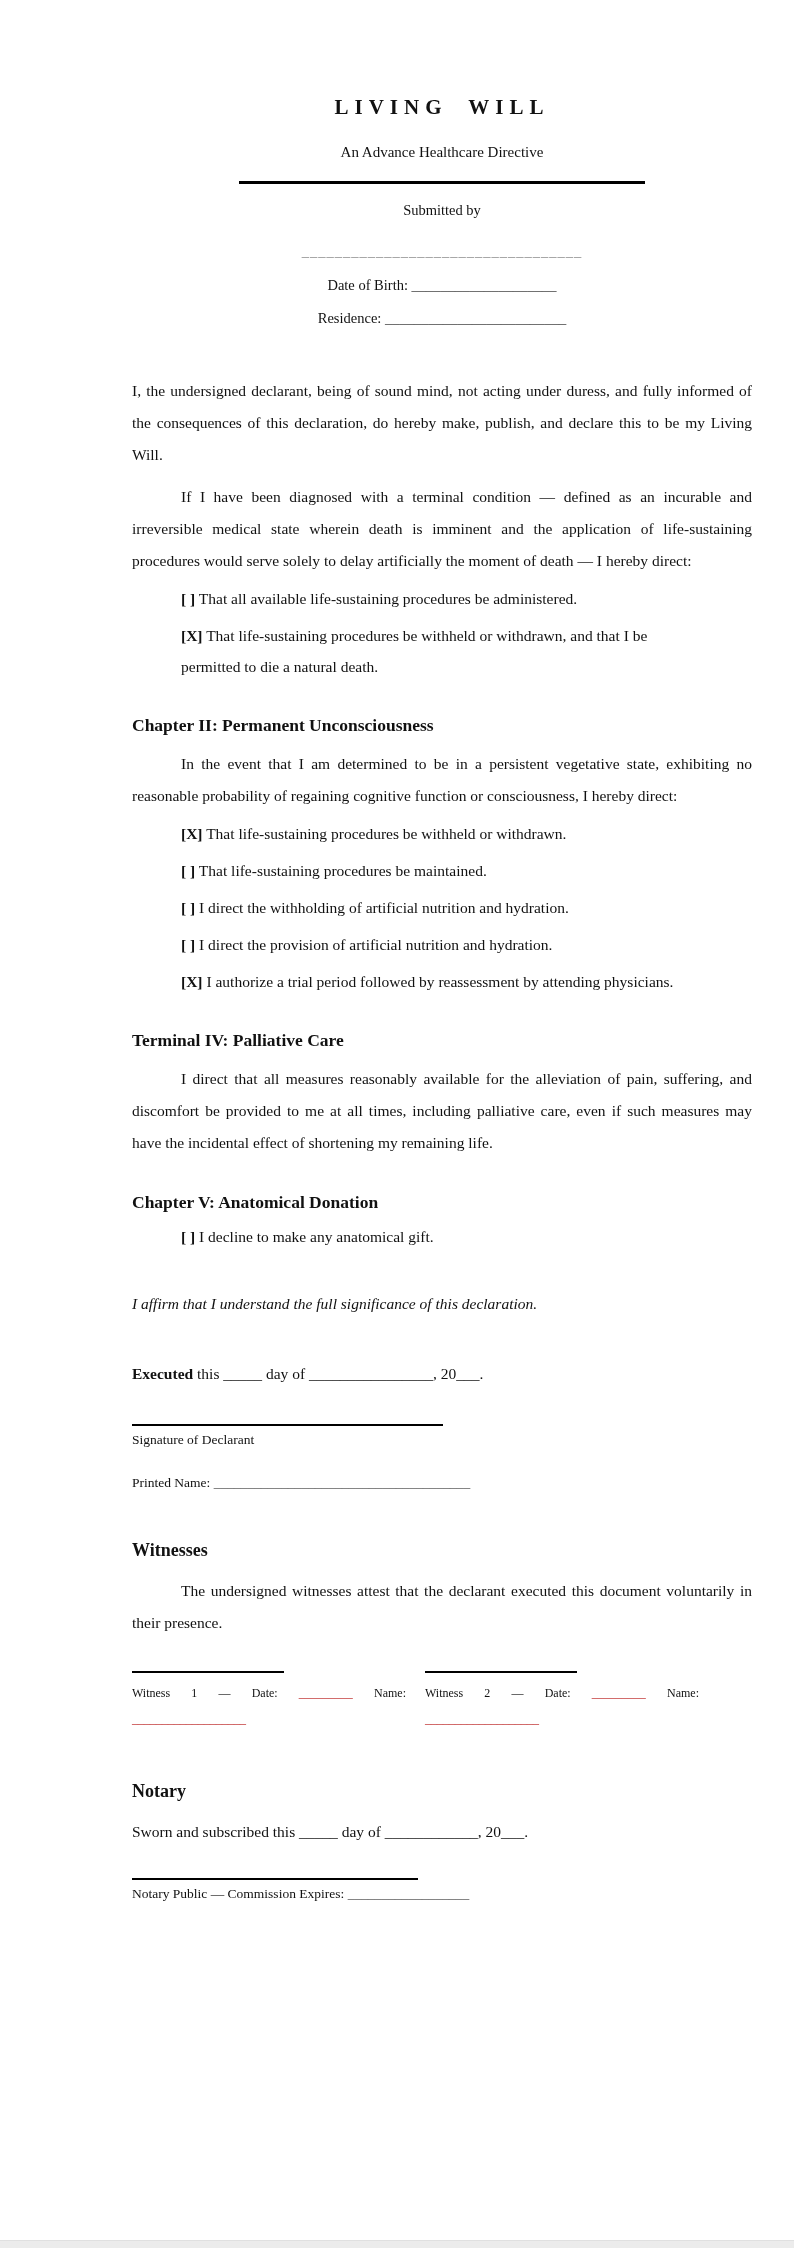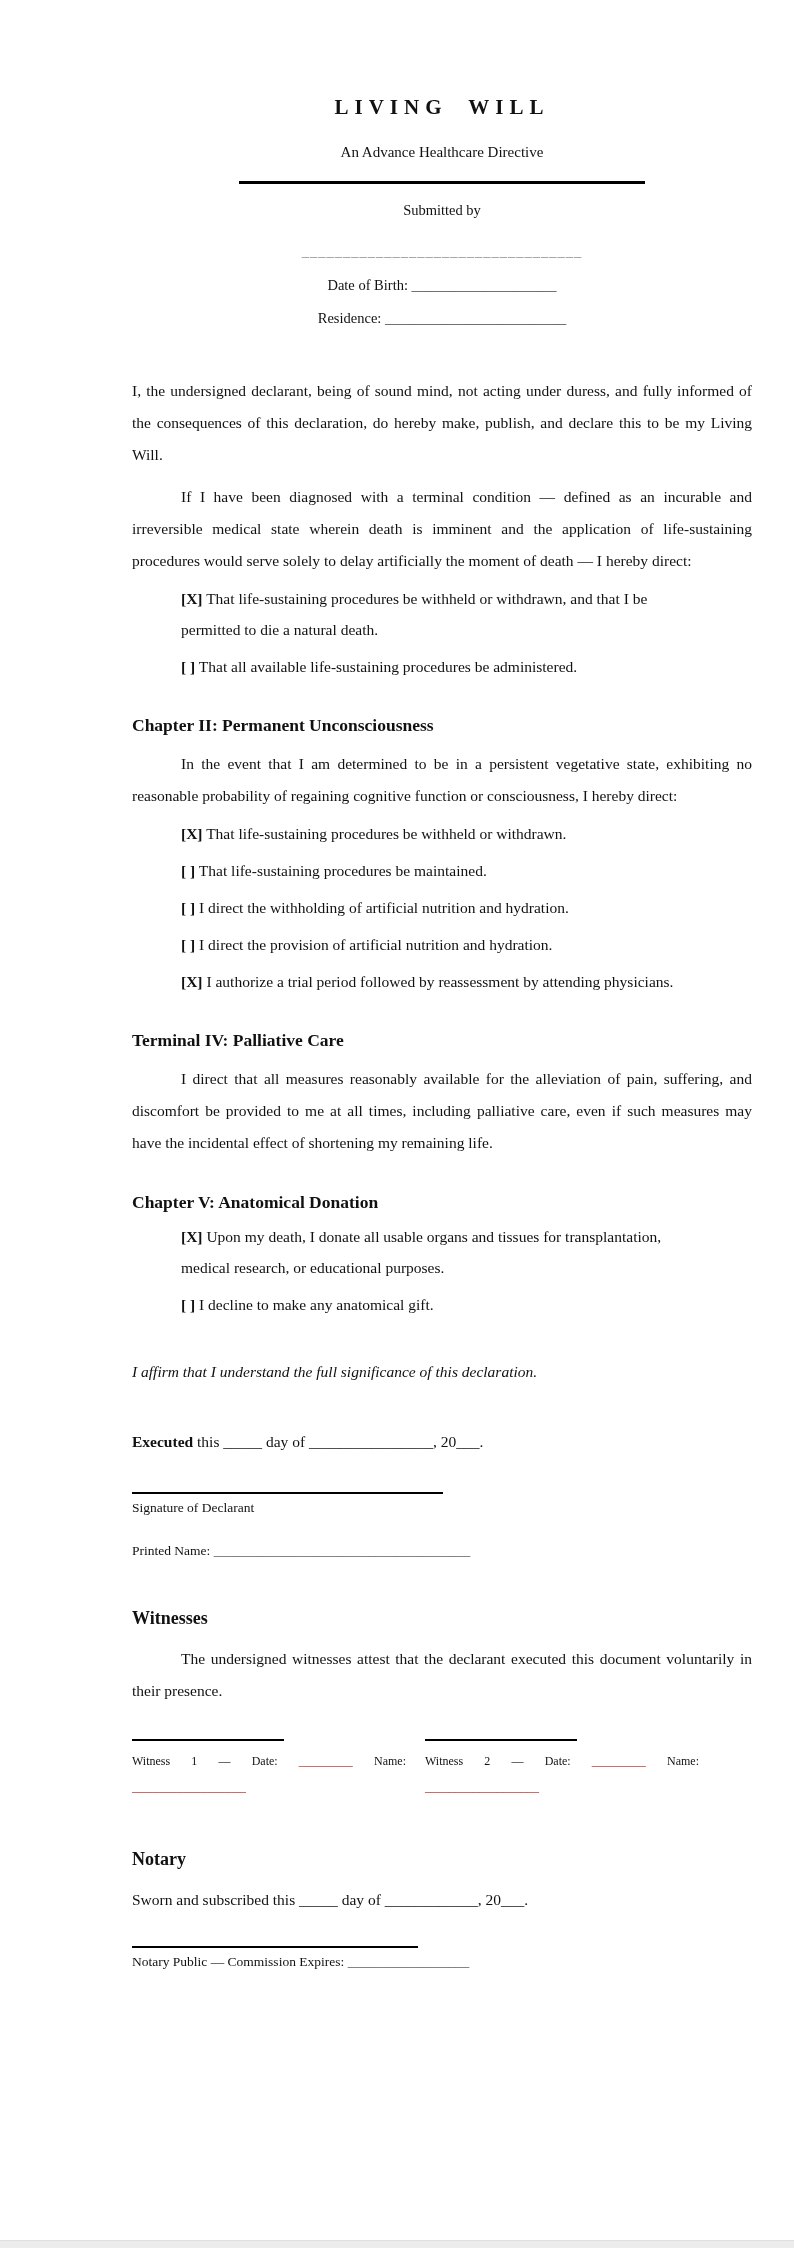--- a/index.html
+++ b/index.html
@@ -131,22 +131,22 @@
       <span class="blank">_________________________</span>
     </div>
   </header>
 
   <p class="para intro">I, the undersigned declarant, being of sound mind, not acting under duress, and fully informed of the consequences of this declaration, do hereby make, publish, and declare this to be my Living Will.</p>
 
   <div id="chapters-root">
     <section class="chapter">
       <p class="para indent">If I have been diagnosed with a terminal condition — defined as an incurable and irreversible medical state wherein death is imminent and the application of life-sustaining procedures would serve solely to delay artificially the moment of death — I hereby direct:</p>
       <div class="options">
+          <p class="option"><span class="mark">[ ]</span> <span>That all available life-sustaining procedures be administered.</span></p>
           <p class="option"><span class="mark">[X]</span> <span>That life-sustaining procedures be withheld or withdrawn, and that I be permitted to die a natural death.</span></p>
-          <p class="option"><span class="mark">[ ]</span> <span>That all available life-sustaining procedures be administered.</span></p>
         </div>
     </section>
 
     <section class="chapter">
       <h2 class="chapter-heading">Chapter II: Permanent Unconsciousness</h2>
       <p class="para indent">In the event that I am determined to be in a persistent vegetative state, exhibiting no reasonable probability of regaining cognitive function or consciousness, I hereby direct:</p>
       <div class="options">
           <p class="option"><span class="mark">[X]</span> <span>That life-sustaining procedures be withheld or withdrawn.</span></p>
           <p class="option"><span class="mark">[ ]</span> <span>That life-sustaining procedures be maintained.</span></p>
         </div>
@@ -164,21 +164,20 @@
     <section class="chapter">
       <h2 class="chapter-heading">Terminal IV: Palliative Care</h2>
       <p class="para indent">I direct that all measures reasonably available for the alleviation of pain, suffering, and discomfort be provided to me at all times, including palliative care, even if such measures may have the incidental effect of shortening my remaining life.</p>
 
     </section>
 
     <section class="chapter">
       <h2 class="chapter-heading">Chapter V: Anatomical Donation</h2>
 
       <div class="options">
-          <p class="option"><span class="mark">[X]</span> <span>Upon my death, I donate all usable organs and tissues for transplantation, medical research, or educational purposes.</span></p>
           <p class="option"><span class="mark">[ ]</span> <span>I decline to make any anatomical gift.</span></p>
         </div>
     </section>
   </div>
 
   <p class="para affirmation">I affirm that I understand the full significance of this declaration.</p>
 
   <p class="para executed-line">
     <span class="mark">Executed</span>
     <span>this _____ day of ________________, 20___.</span>

